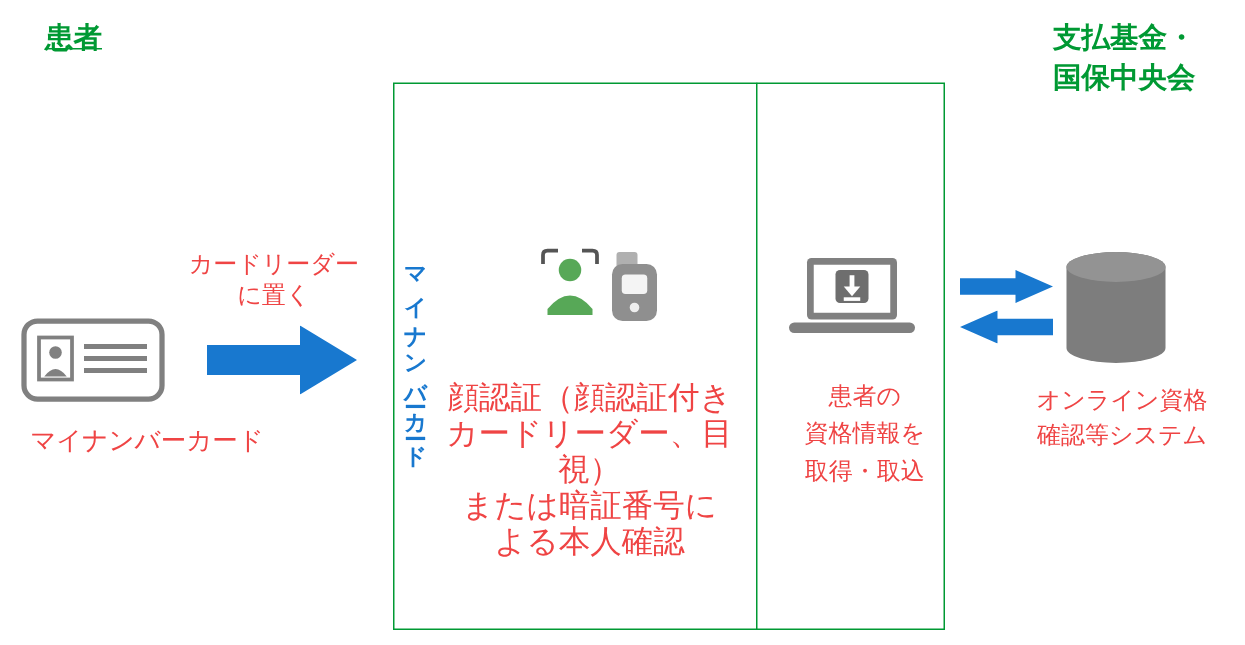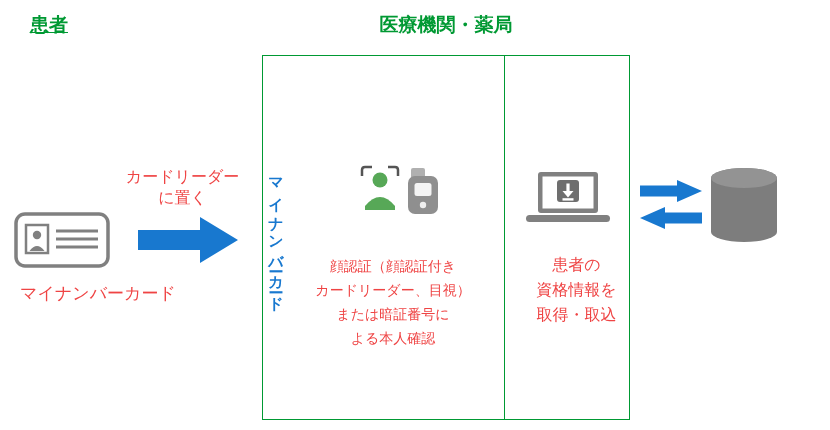--- a/index.html
+++ b/index.html
@@ -18,21 +18,22 @@
     color:#1878CF;font-weight:bold;font-size:15px;letter-spacing:2px;
   }
   svg{display:block;}
 </style>
 </head>
 <body>
 
 <div class="canvas">
 
   <div class="abs hdr" style="left:30px;top:12px;text-decoration:underline;">患者</div>
-  <div class="abs hdr center" style="left:262px;top:12px;width:368px;">医療機関・薬局</div>
+  <div class="abs hdr center" style="left:672px;top:12px;width:155px;line-height:27px;">支払基金・
+国保中央会</div>
 
   <div class="abs" style="left:14px;top:212px;">
     <svg width="96" height="56" viewBox="0 0 96 56">
       <rect x="2" y="2" width="92" height="52" rx="9" fill="#ffffff" stroke="#808080" stroke-width="3.5"></rect>
       <rect x="12" y="13" width="22" height="28" fill="none" stroke="#808080" stroke-width="2.5"></rect>
       <circle cx="23" cy="23" r="4.2" fill="#808080"></circle>
       <path d="M15.5,39 q7.5,-10 15,0 z" fill="#808080"></path>
       <line x1="42" y1="19" x2="84" y2="19" stroke="#808080" stroke-width="3.2"></line>
       <line x1="42" y1="27" x2="84" y2="27" stroke="#808080" stroke-width="3.2"></line>
       <line x1="42" y1="35" x2="84" y2="35" stroke="#808080" stroke-width="3.2"></line>
@@ -65,21 +66,21 @@
 
       <g>
         <rect x="53" y="4" width="14" height="11" rx="2" fill="#b0b0b0"></rect>
         <rect x="50" y="12" width="30" height="38" rx="7" fill="#8f8f8f"></rect>
         <rect x="56.5" y="19" width="17" height="13" rx="2.5" fill="#ffffff" opacity="0.9"></rect>
         <circle cx="65" cy="41" r="3.2" fill="#ffffff" opacity="0.85"></circle>
       </g>
     </svg>
   </div>
 
-  <div class="abs txt center" style="left:288px;top:254px;width:210px;font-size:14px;line-height:24px;">顔認証（顔認証付き
+  <div class="abs txt center" style="left:288px;top:254px;width:210px;font-size:21px;line-height:24px;">顔認証（顔認証付き
 カードリーダー、目視）
 または暗証番号に
 よる本人確認</div>
 
   <div class="abs" style="left:522px;top:170px;">
     <svg width="92" height="54" viewBox="0 0 92 54">
       <rect x="16" y="2" width="60" height="41" rx="3" fill="#808080"></rect>
       <rect x="20.5" y="6.5" width="51" height="32" fill="#ffffff"></rect>
       <rect x="35" y="10" width="22" height="22" rx="3" fill="#6e6e6e"></rect>
       <rect x="44.4" y="13.5" width="3.2" height="8.5" fill="#ffffff"></rect>
@@ -103,14 +104,16 @@
       <polygon points="62,5.5 25,5.5 25,0 0,11 25,22 25,16.5 62,16.5" fill="#1878CF"></polygon>
     </svg>
   </div>
 
   <div class="abs" style="left:708px;top:166px;">
     <svg width="72" height="78" viewBox="0 0 72 78">
       <path d="M3,12 a33,10 0 0 1 66,0 v54 a33,10 0 0 1 -66,0 z" fill="#7d7d7d"></path>
       <ellipse cx="36" cy="12" rx="33" ry="10" fill="#939393"></ellipse>
     </svg>
   </div>
+  <div class="abs txt center" style="left:668px;top:256px;width:160px;line-height:23px;">オンライン資格
+確認等システム</div>
 
 </div>
 
 </body></html>

